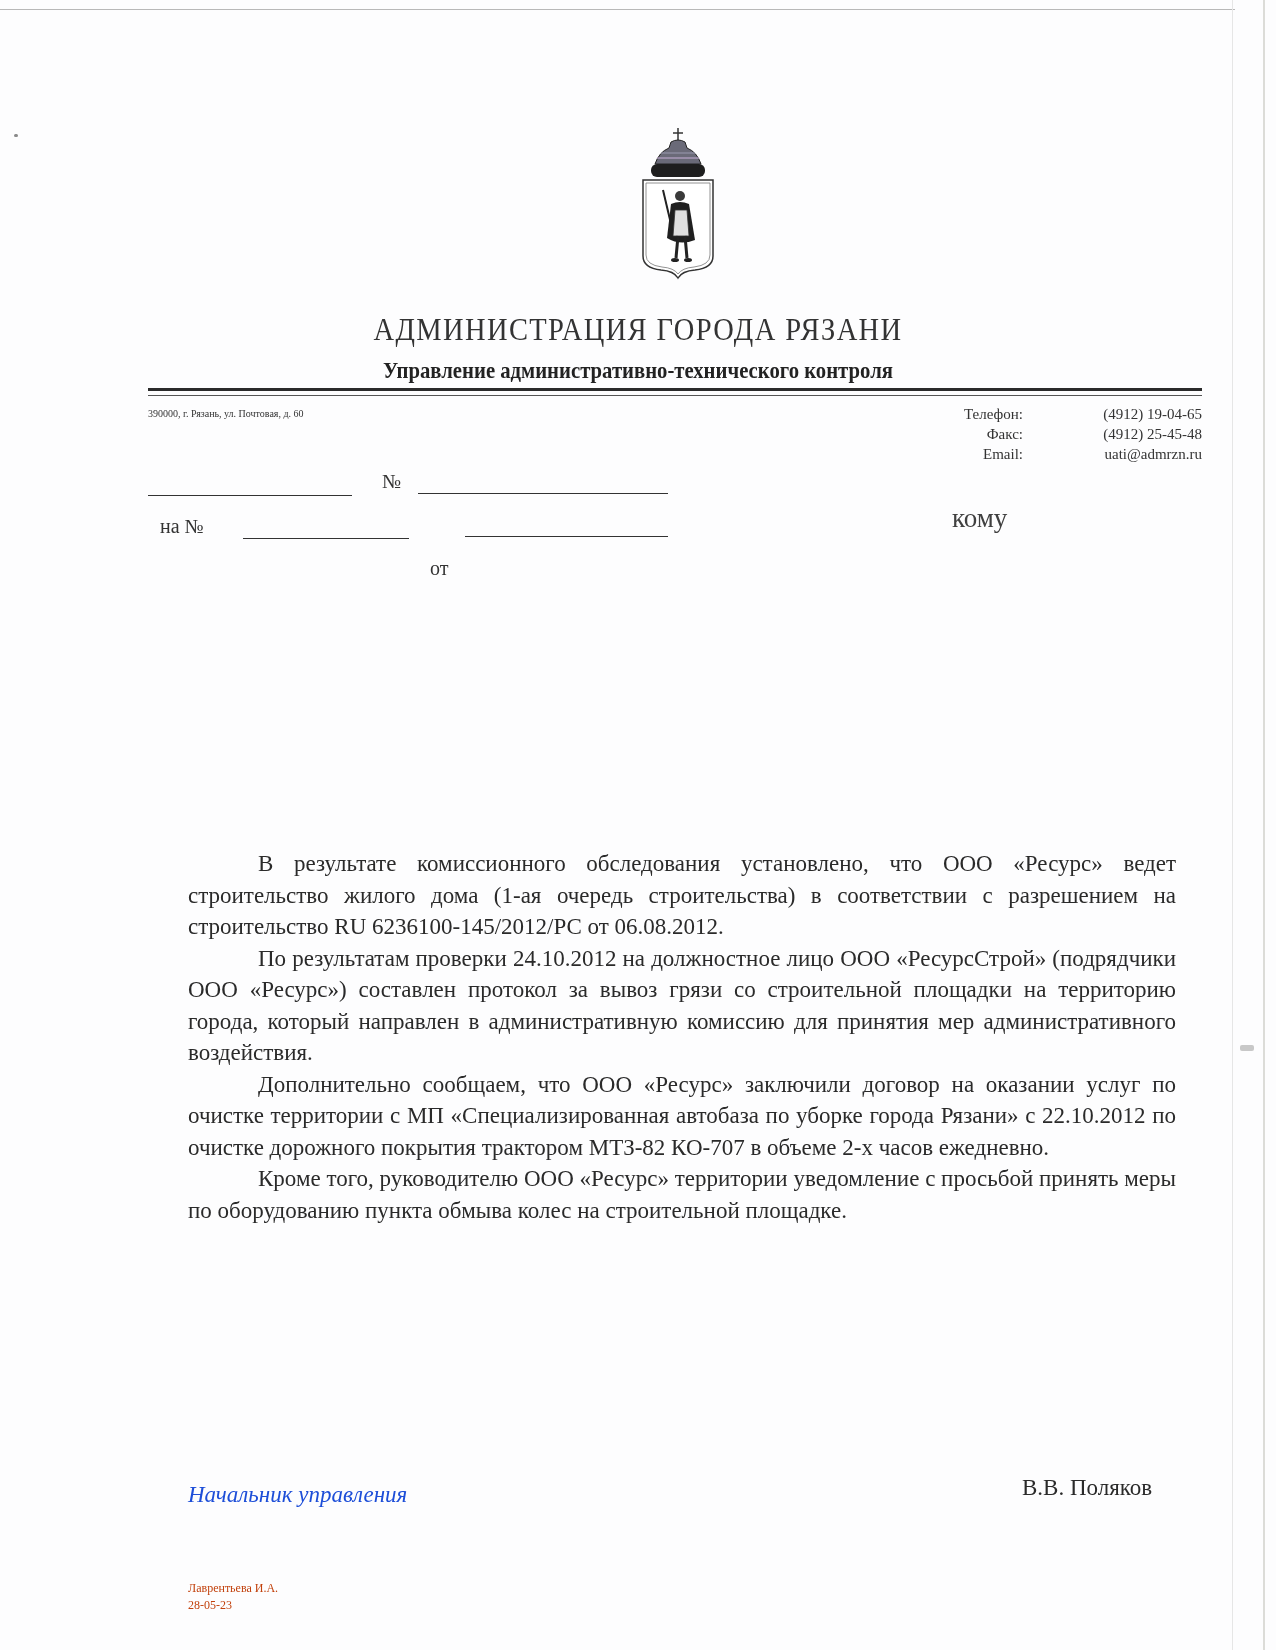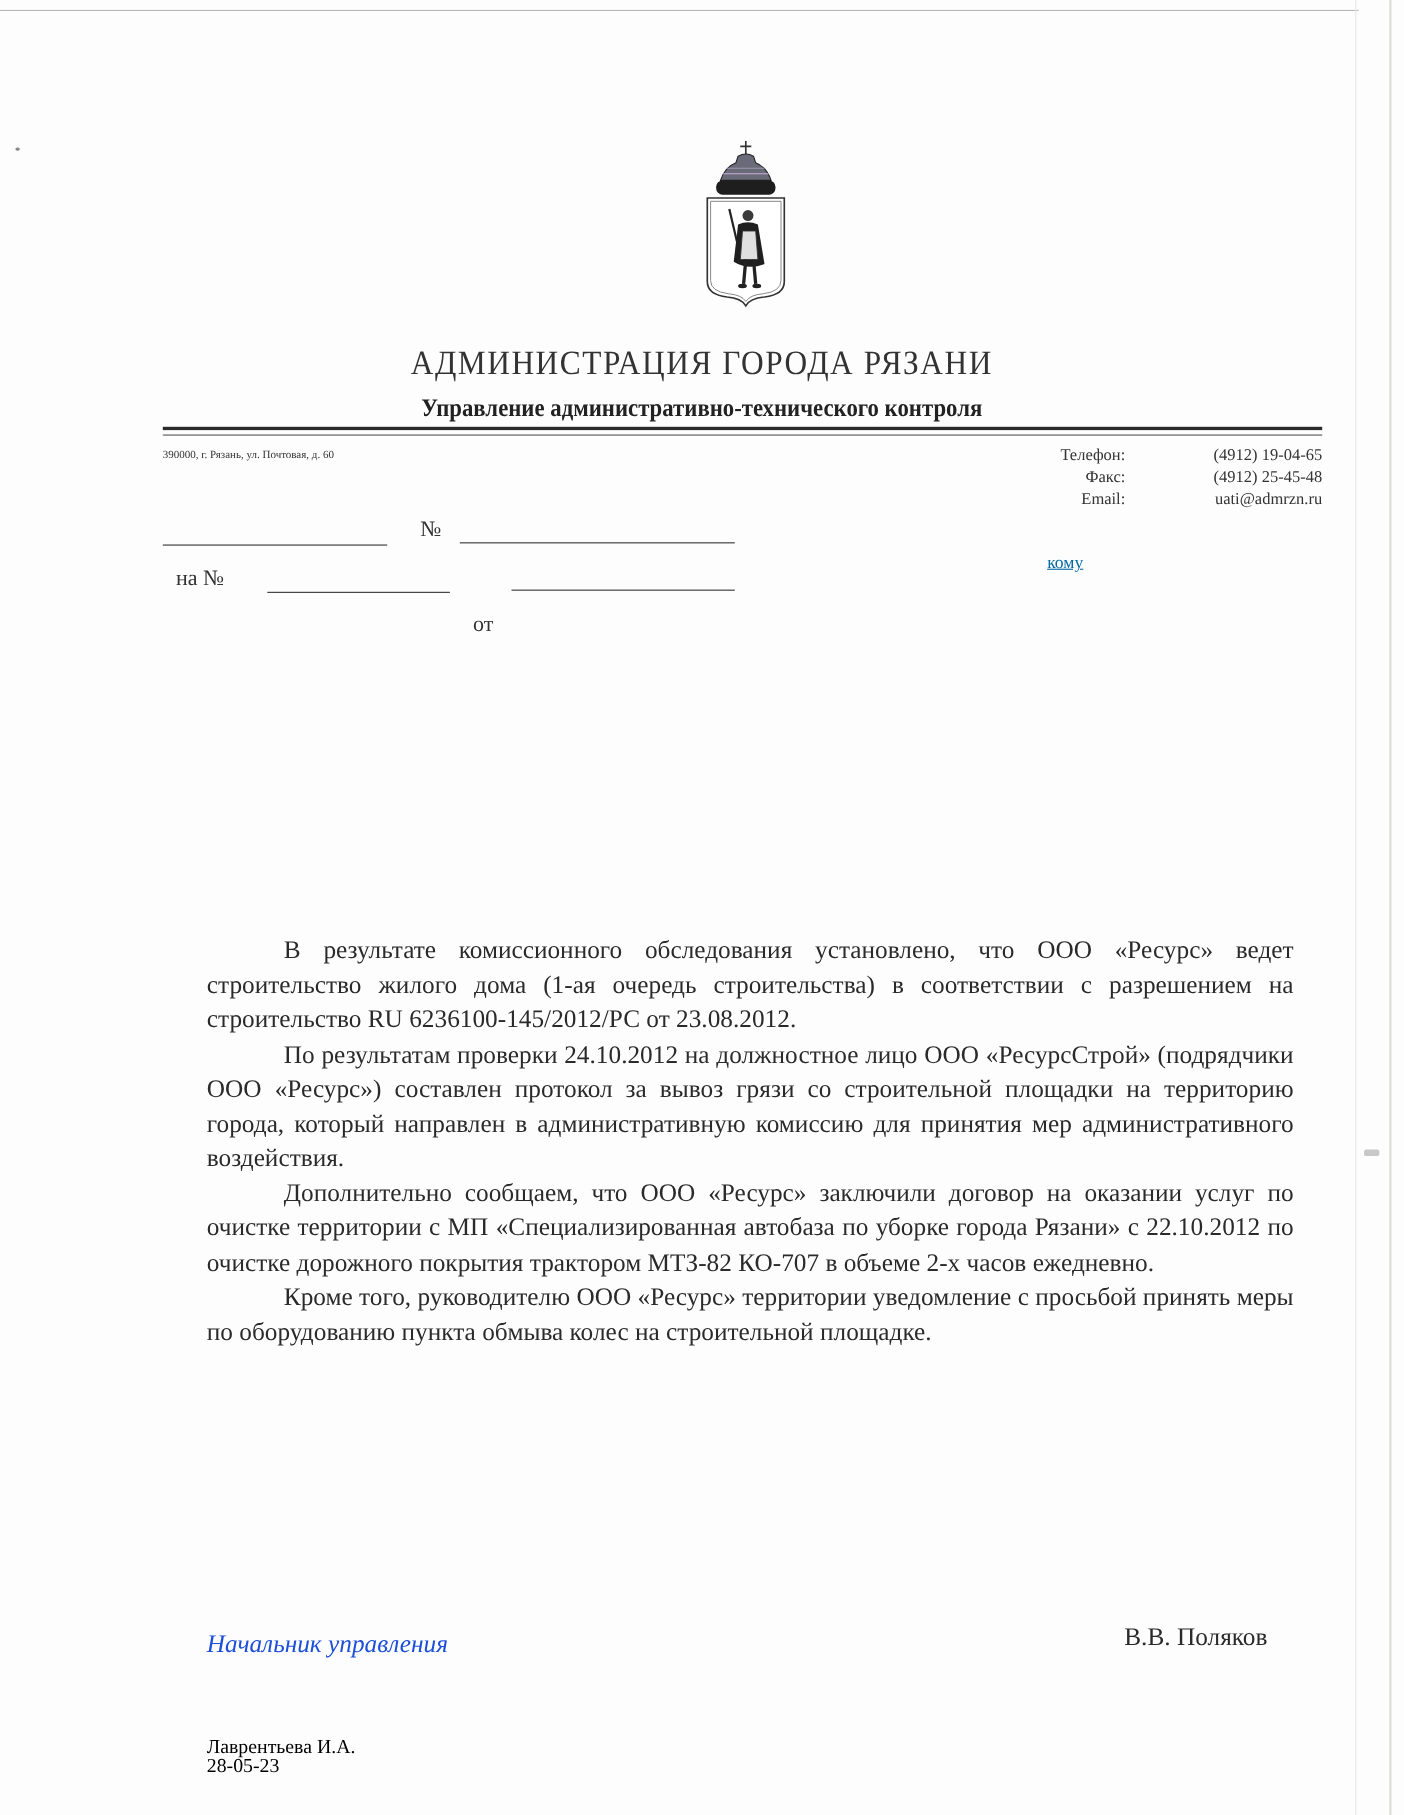--- a/index.html
+++ b/index.html
@@ -33,32 +33,32 @@
     .address { left: 148px; top: 408px; font-size: 10px; color: #333; }
     .contacts { top: 404px; font-size: 15px; color: #333; line-height: 20px; }
     .contact-labels { left: 900px; width: 123px; }
     .contact-values { left: 1040px; width: 162px; }
     .contact-row { position: relative; height: 20px; }
     .contact-row span { position: absolute; right: 0; white-space: nowrap; }
 
     .blank { height: 1px; background: #333; }
     .reg-text { font-size: 20px; color: #333; }
 
-    .komu { left: 952px; top: 503px; font-size: 16px; color: #0369a1; text-decoration: underline; }
+    .komu { left: 952px; top: 503px; font-size: 27px; color: #404040; }
 
     .body-text {
       left: 188px; top: 848px; width: 988px;
       font-size: 23px; line-height: 31.5px; color: #2a2a2a;
     }
     .body-text p { margin: 0; text-align: justify; text-indent: 70px; }
 
     .sign-title { left: 188px; top: 1482px; font-size: 23px; color: #1d4ed8; font-style: italic; }
     .sign-name { left: 1022px; top: 1475px; font-size: 23px; color: #2a2a2a; }
 
-    .executor { left: 188px; top: 1580px; font-size: 18px; color: #000000; line-height: 17px; }
+    .executor { left: 188px; top: 1580px; font-size: 12px; color: #c2410c; line-height: 17px; }
   </style>
 </head>
 <body>
 
 <div class="abs top-edge"></div>
 <div class="abs right-edge"></div>
 <div class="abs right-edge2"></div>
 <div class="abs speck" style="left:14px;top:134px;"></div>
 <div class="abs speck" style="left:1240px;top:1045px;width:14px;height:6px;background:#c8c8c8;"></div>
 
@@ -123,21 +123,21 @@
 <div class="abs blank" style="left:418px;top:493px;width:250px;"></div>
 
 <div class="abs reg-text" style="left:160px;top:515px;">на №</div>
 <div class="abs blank" style="left:243px;top:538px;width:166px;"></div>
 <div class="abs reg-text" style="left:430px;top:513px;margin-top:44px;">от</div>
 <div class="abs blank" style="left:465px;top:536px;width:203px;"></div>
 
 <div class="abs komu">кому</div>
 
 <div class="abs body-text">
-  <p>В результате  комиссионного обследования установлено, что ООО «Ресурс» ведет  строительство  жилого дома (1-ая очередь строительства) в соответствии с разрешением на строительство RU 6236100-145/2012/РС от 23.08.2012.</p>
+  <p>В результате  комиссионного обследования установлено, что ООО «Ресурс» ведет  строительство  жилого дома (1-ая очередь строительства) в соответствии с разрешением на строительство RU 6236100-145/2012/РС от 06.08.2012.</p>
   <p>По результатам  проверки 24.10.2012 на должностное лицо ООО «РесурсСтрой» (подрядчики ООО «Ресурс») составлен протокол за вывоз грязи со строительной площадки на территорию города, который направлен в административную комиссию для принятия мер административного воздействия.</p>
   <p>Дополнительно  сообщаем,  что ООО «Ресурс» заключили договор на оказании услуг по очистке территории с МП «Специализированная автобаза по уборке города Рязани» с  22.10.2012 по очистке дорожного покрытия трактором МТЗ-82 КО-707  в объеме  2-х часов ежедневно.</p>
   <p>Кроме того, руководителю ООО «Ресурс» территории уведомление с просьбой принять меры по оборудованию пункта обмыва колес  на строительной площадке.</p>
 </div>
 
 <div class="abs sign-title">Начальник управления</div>
 <div class="abs sign-name">В.В. Поляков</div>
 
 <div class="abs executor">
   <div>Лаврентьева И.А.</div>

